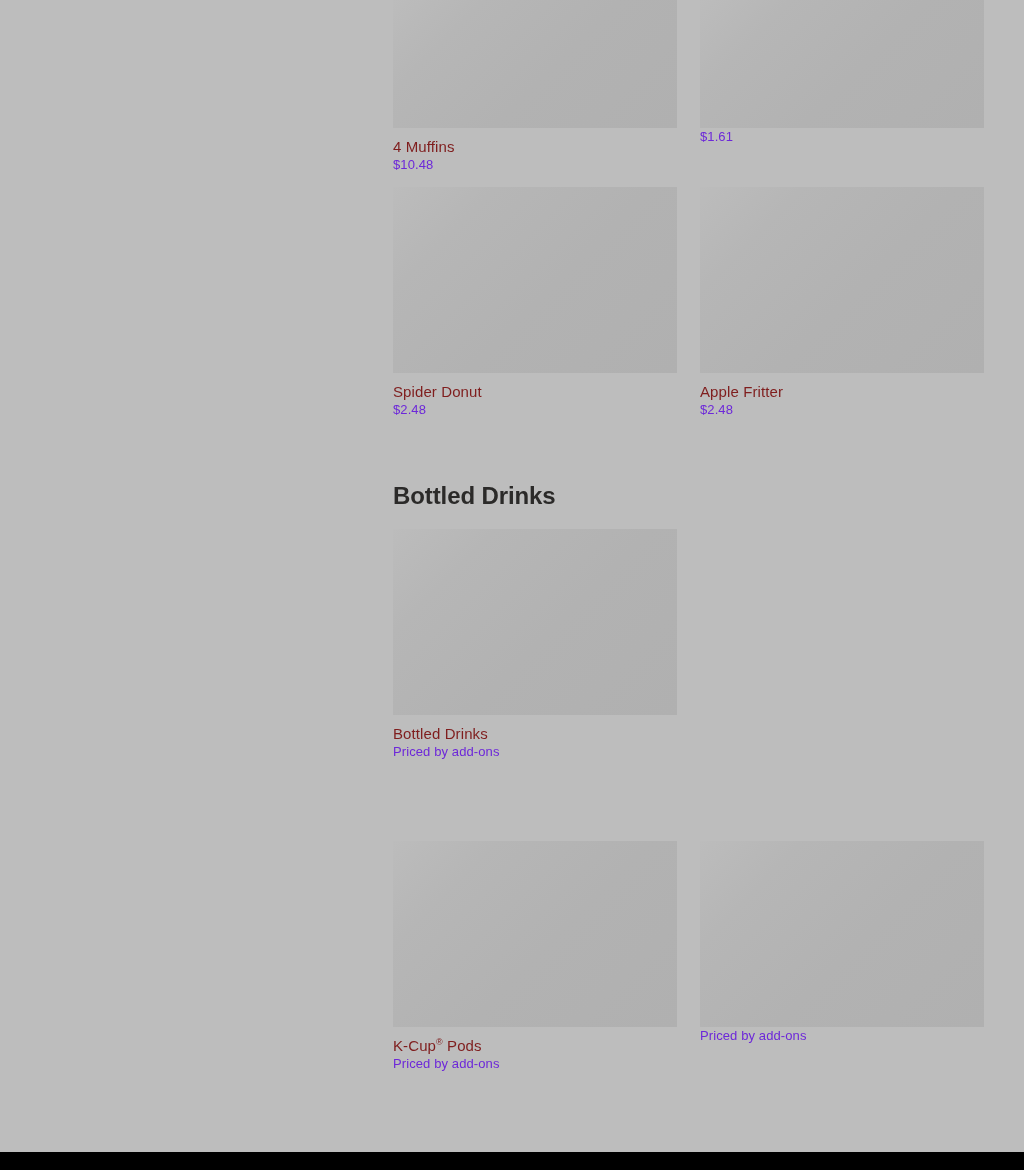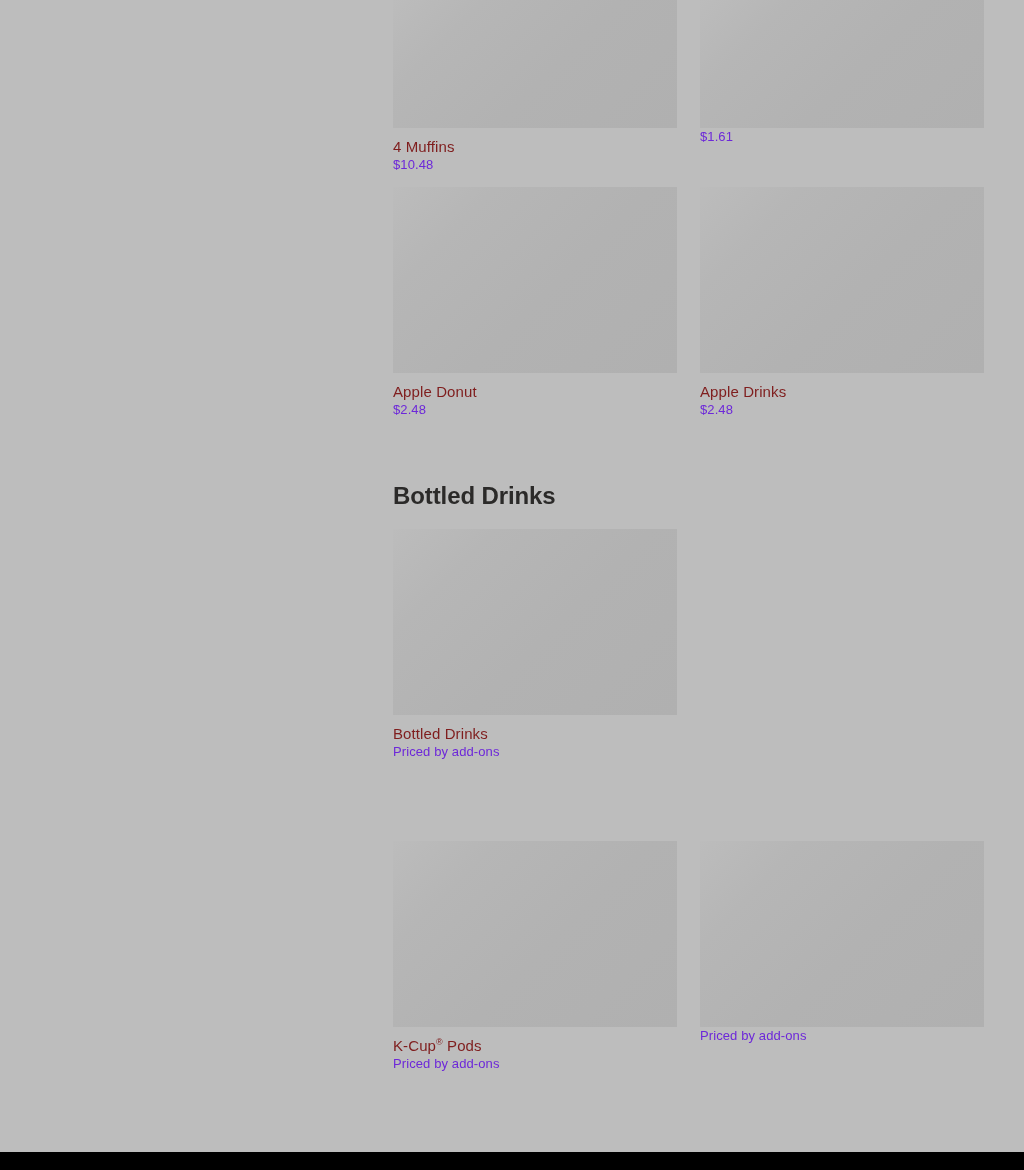--- a/index.html
+++ b/index.html
@@ -116,27 +116,27 @@
         <div class="card-sub">$10.48</div>
       </div>
 
       <div class="card">
         <div class="thumb clipped"></div>
         <div class="card-sub">$1.61</div>
       </div>
 
       <div class="card">
         <div class="thumb"></div>
-        <div class="card-title">Apple Donut</div>
+        <div class="card-title">Spider Donut</div>
         <div class="card-sub">$2.48</div>
       </div>
 
       <div class="card">
         <div class="thumb"></div>
-        <div class="card-title">Apple Drinks</div>
+        <div class="card-title">Apple Fritter</div>
         <div class="card-sub">$2.48</div>
       </div>
 
     </div>
 
     <div class="spacer-before-heading"></div>
     <h2 class="section-heading">Bottled Drinks</h2>
     <div class="spacer-after-heading"></div>
 
     <div class="grid single">

